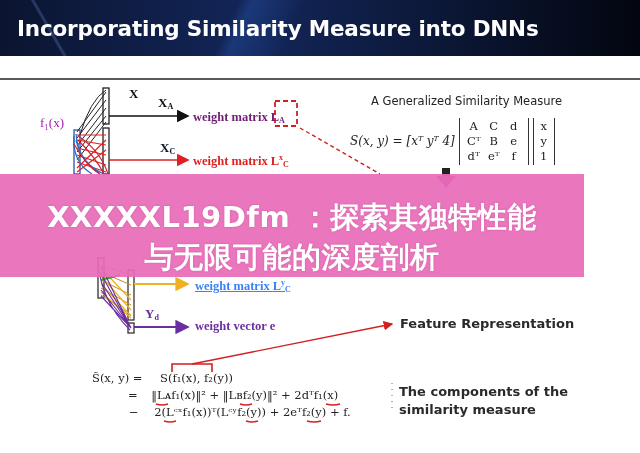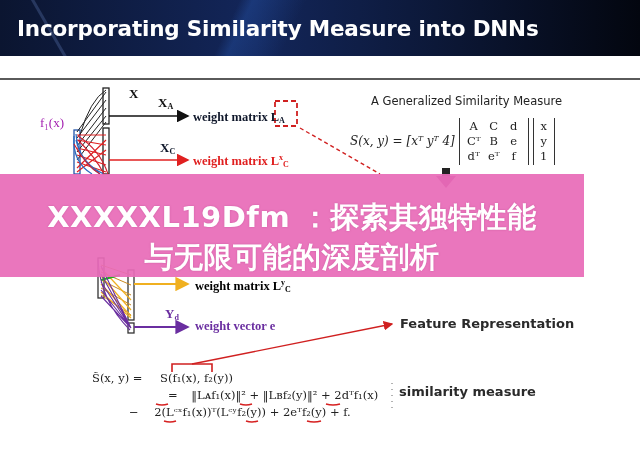--- a/index.html
+++ b/index.html
@@ -147,28 +147,28 @@
     <path d="M172,292 L172,284 L212,284 L212,292" stroke="#d02020" stroke-width="1.6" fill="none"></path>
     <line x1="192" y1="284" x2="392" y2="244" stroke="#d02020" stroke-width="1.4" marker-end="url(#ah-redthin)"></line>
 
     <line x1="392" y1="303" x2="392" y2="333" stroke="#666" stroke-width="1" stroke-dasharray="1,5"></line>
   </svg>
 
   <div class="lbl lbl-x" style="left:129px; top:6px;">X</div>
   <div class="lbl lbl-f" style="left:40px; top:35px;">f₁(x)</div>
 
   <div class="lbl lbl-x" style="left:158px; top:15px; color:#111;"><span>X</span><span class="sub">A</span></div>
-  <div class="lbl lbl-w" style="left:193px; top:30px; color:#0f172a;"><span>weight matrix </span><span>L</span><span class="sub">A</span></div>
+  <div class="lbl lbl-w" style="left:193px; top:30px; color:#701a75;"><span>weight matrix </span><span>L</span><span class="sub">A</span></div>
 
   <div class="lbl lbl-x" style="left:160px; top:60px; color:#0f172a;"><span>X</span><span class="sub">C</span></div>
   <div class="lbl lbl-w" style="left:193px; top:73px; color:#e02020;"><span>weight matrix </span><span>L</span><span class="sup">x</span><span class="sub">C</span></div>
 
-  <div class="lbl lbl-w" style="left:195px; top:198px; color:#000000;"><span>weight matrix </span><span>L</span><span class="sup">y</span><span class="sub">C</span></div>
-
-  <div class="lbl lbl-x" style="left:165px; top:226px; color:#6a2ea0;"><span>Y</span><span class="sub">d</span></div>
+  <div class="lbl lbl-w" style="left:195px; top:198px; color:#3b82f6;text-decoration:underline;"><span>weight matrix </span><span>L</span><span class="sup">y</span><span class="sub">C</span></div>
+
+  <div class="lbl lbl-x" style="left:145px; top:226px; color:#6a2ea0;"><span>Y</span><span class="sub">d</span></div>
   <div class="lbl lbl-w" style="left:195px; top:239px; color:#6a2ea0;">weight vector e</div>
 
   <div class="gsm-title">A Generalized Similarity Measure</div>
   <div class="gsm-formula">
     <span class="lhs">S(x, y) = [xᵀ yᵀ 4]</span>
     <div class="matrix">
       <span>A</span>
       <span>C</span>
       <span>d</span>
       <span>Cᵀ</span>
@@ -185,28 +185,29 @@
     </div>
   </div>
 
   <div class="banner">
     <div class="banner-line">XXXXXL19Dfm ：探索其独特性能</div>
     <div class="banner-line">与无限可能的深度剖析</div>
   </div>
 
   <div class="feature-label">Feature Representation</div>
   <div class="components-label">
+    <div>The components of the</div>
     <div>similarity measure</div>
   </div>
 
   <div class="eq" style="left:80px; top:291px;margin-left:12px;">
     <span>S̃(x, y) =</span>
     <span style="margin-left:14px;">S(f₁(x), f₂(y))</span>
   </div>
-  <div class="eq" style="left:128px; top:308px;margin-left:40px;">
+  <div class="eq" style="left:128px; top:308px;">
     <span>=</span>
     <span style="margin-left:10px;">‖Lᴀf₁(x)‖² + ‖Lʙf₂(y)‖² + 2dᵀf₁(x)</span>
   </div>
   <div class="eq" style="left:129px; top:325px;">
     <span>−</span>
     <span style="margin-left:12px;">2(Lᶜˣf₁(x))ᵀ(Lᶜʸf₂(y)) + 2eᵀf₂(y) + f.</span>
   </div>
 
   <svg style="position:absolute; left:0; top:0;" width="640" height="373">
     <g stroke="#d62020" stroke-width="1.6" fill="none">

